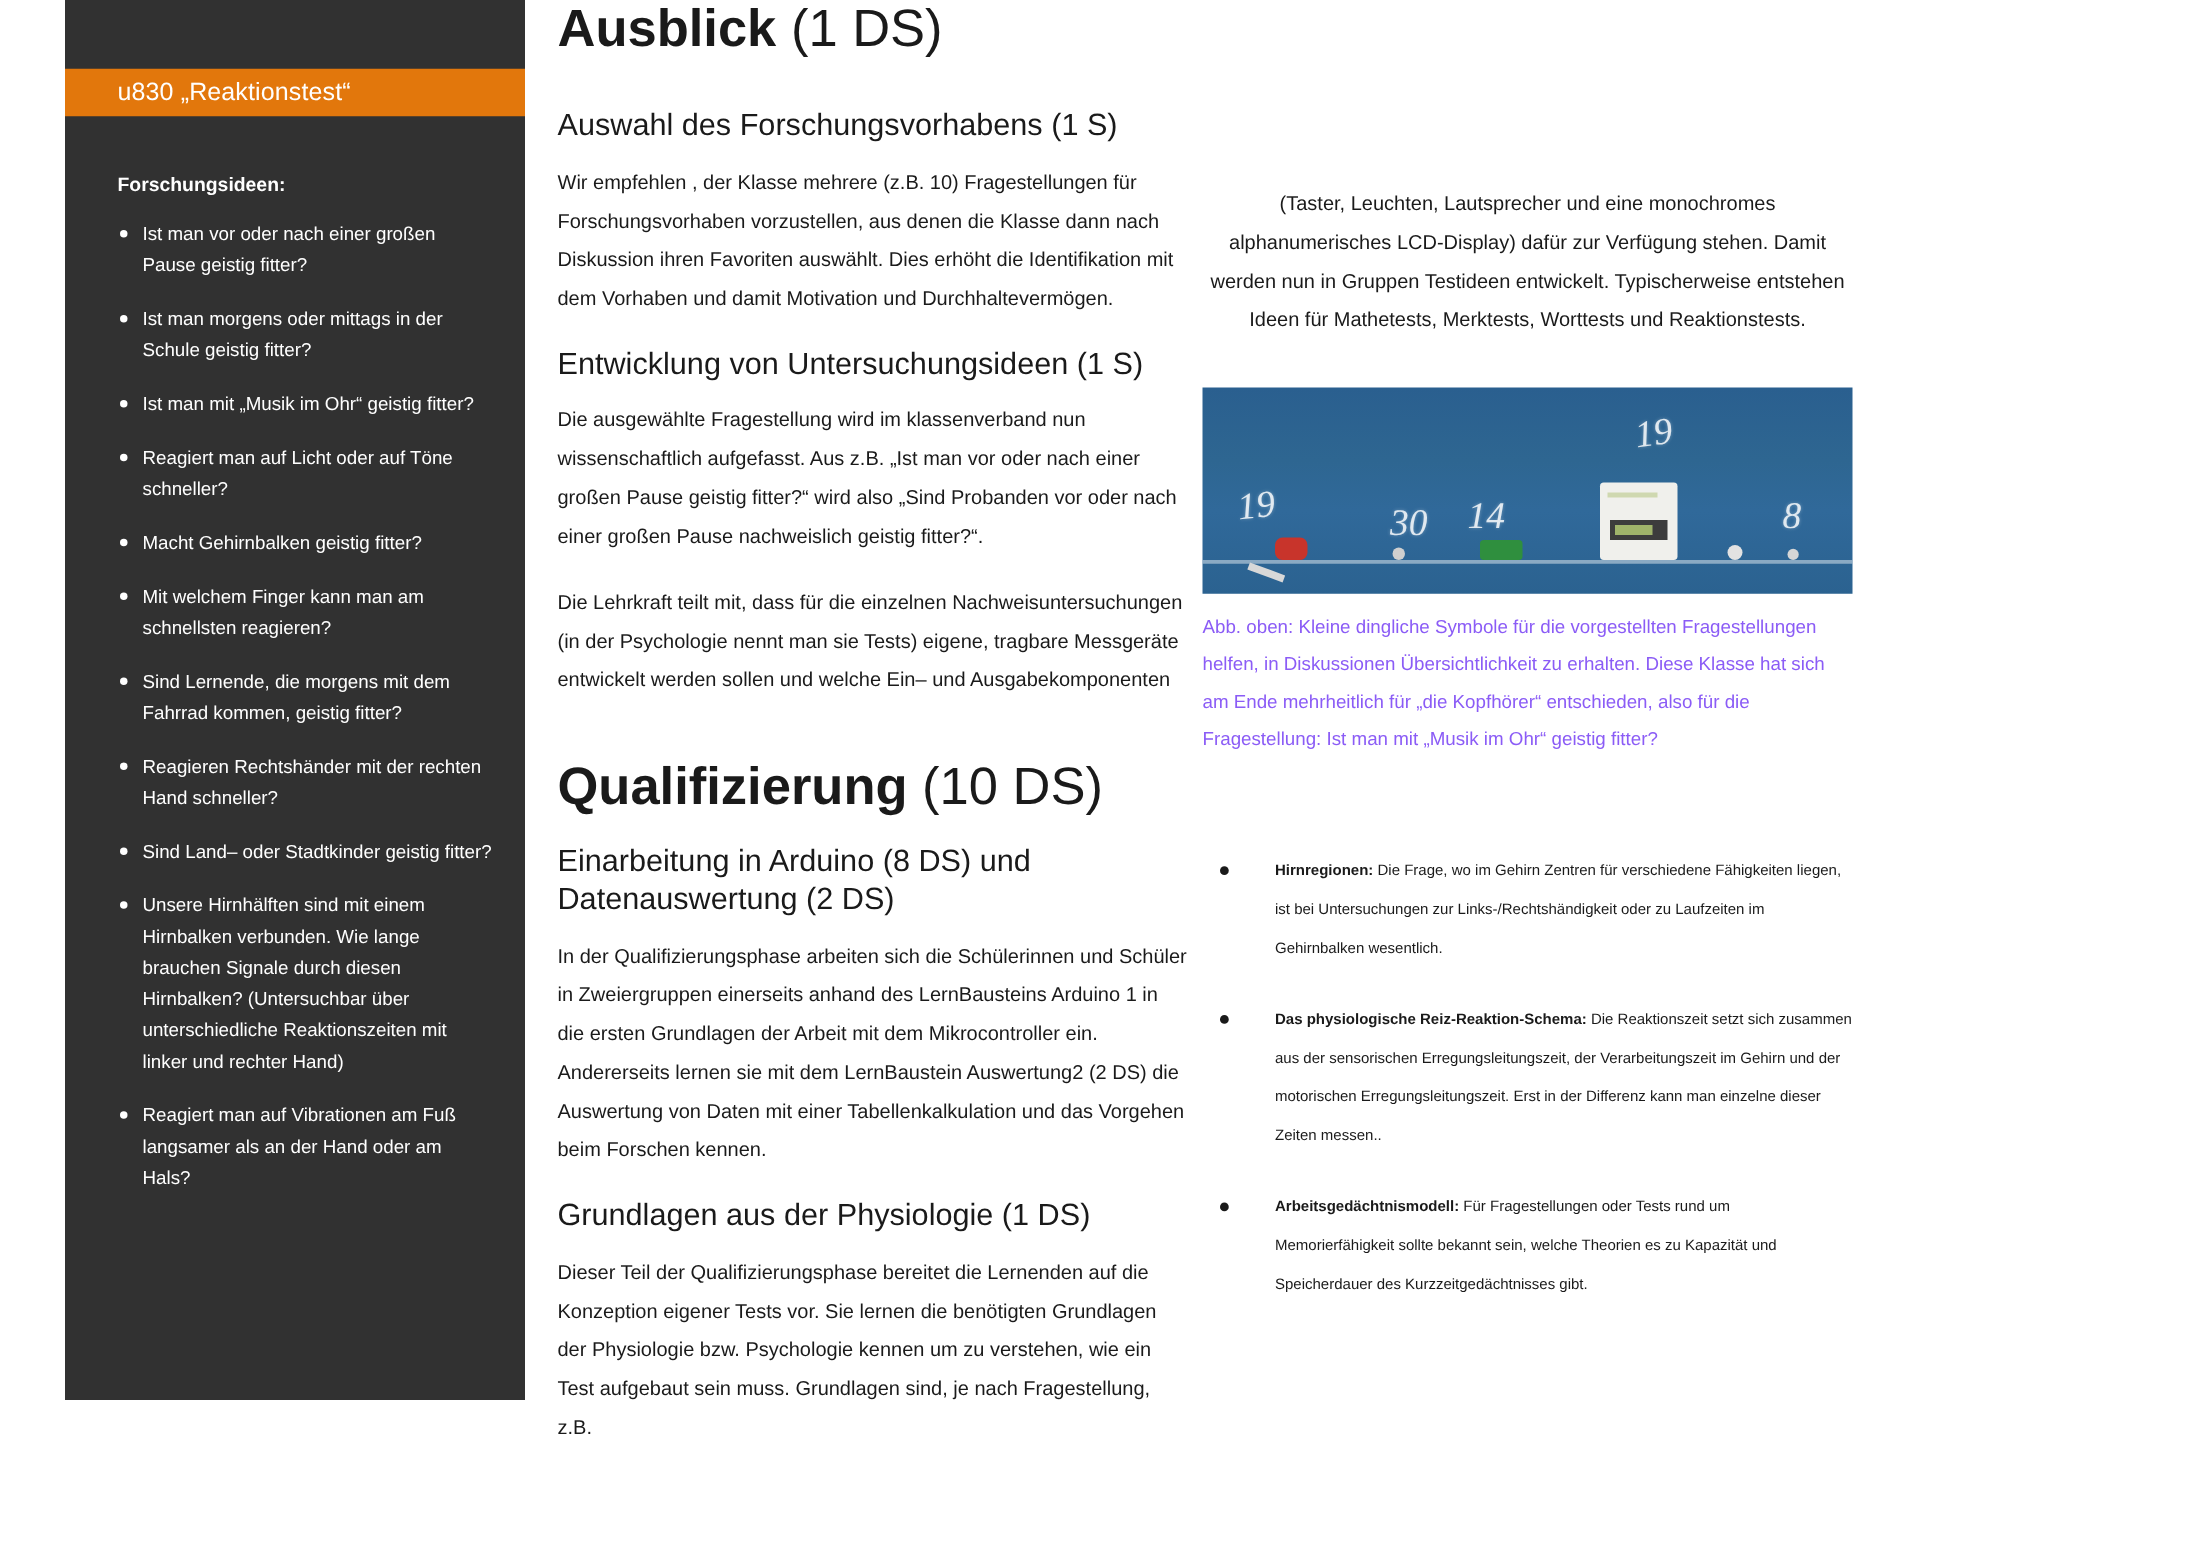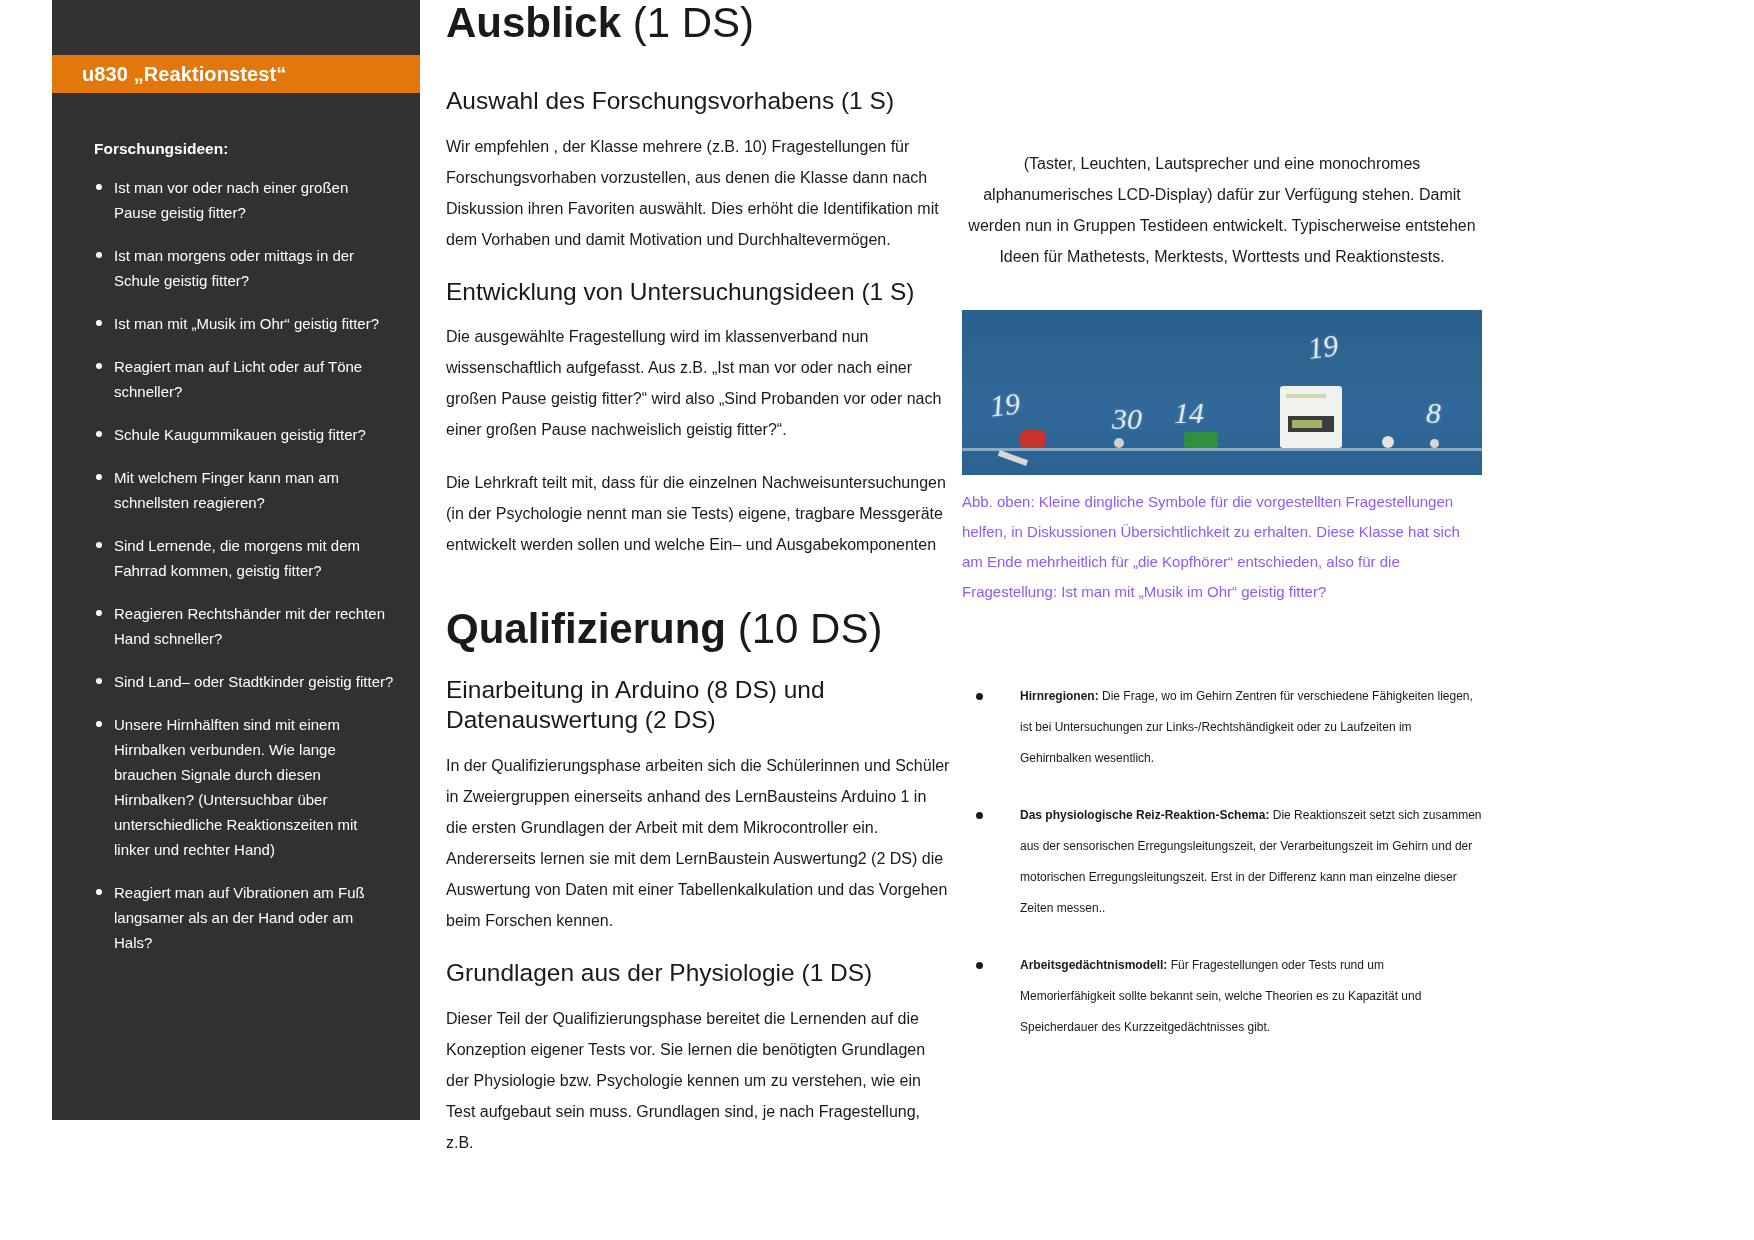--- a/index.html
+++ b/index.html
@@ -31,22 +31,22 @@
     top: 55px;
     width: 368px;
     height: 38px;
     background: #e2770c;
     display: flex;
     align-items: center;
   }
   .sidebar-title {
     color: #ffffff;
     font-size: 20px;
-    font-weight: bold;
-    padding-left: 30px;
+    font-weight: normal;
+    padding-left: 42px;
     letter-spacing: 0.1px;
   }
   .sidebar-body {
     position: absolute;
     left: 42px;
     top: 140px;
     width: 300px;
   }
   .sidebar-heading {
     color: #ffffff;
@@ -289,21 +289,21 @@
   <div class="sidebar-title-bar">
     <span class="sidebar-title">u830 „Reaktionstest“</span>
   </div>
   <div class="sidebar-body">
     <div class="sidebar-heading">Forschungsideen:</div>
     <ul class="sidebar-list">
       <li>Ist man vor oder nach einer großen Pause geistig fitter?</li>
       <li>Ist man morgens oder mittags in der Schule geistig fitter?</li>
       <li>Ist man mit „Musik im Ohr“ geistig fitter?</li>
       <li>Reagiert man auf Licht oder auf Töne schneller?</li>
-      <li>Schule Kaugummikauen geistig fitter?</li>
+      <li>Macht Gehirnbalken geistig fitter?</li>
       <li>Mit welchem Finger kann man am schnellsten reagieren?</li>
       <li>Sind Lernende, die morgens mit dem Fahrrad kommen, geistig fitter?</li>
       <li>Reagieren Rechtshänder mit der rechten Hand schneller?</li>
       <li>Sind Land– oder Stadtkinder geistig fitter?</li>
       <li>Unsere Hirnhälften sind mit einem Hirnbalken verbunden. Wie lange brauchen Signale durch diesen Hirnbalken? (Untersuchbar über unterschiedliche Reaktionszeiten mit linker und rechter Hand)</li>
       <li>Reagiert man auf Vibrationen am Fuß langsamer als an der Hand oder am Hals?</li>
     </ul>
   </div>
 </aside>
 

